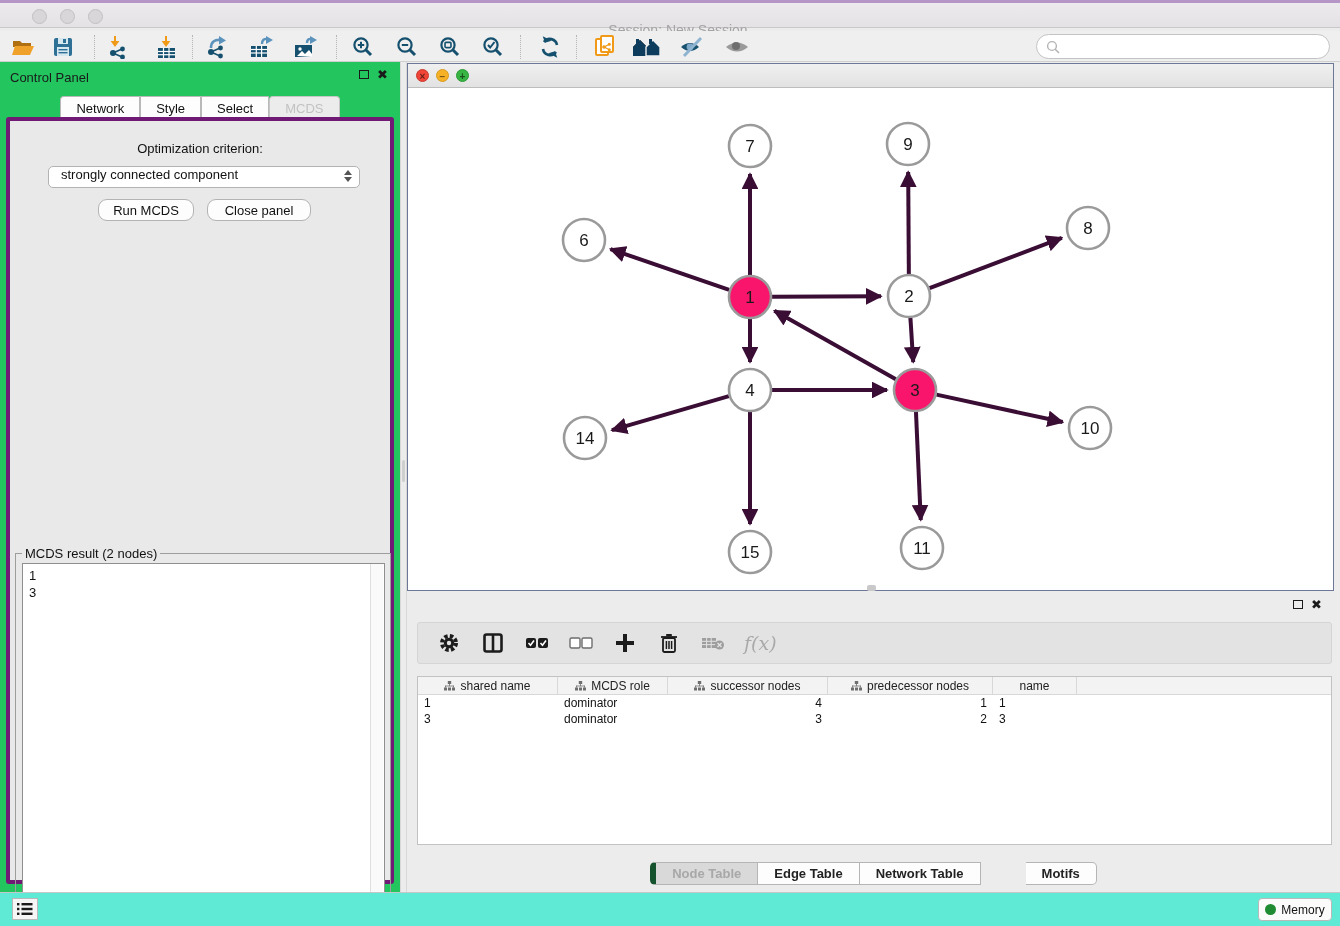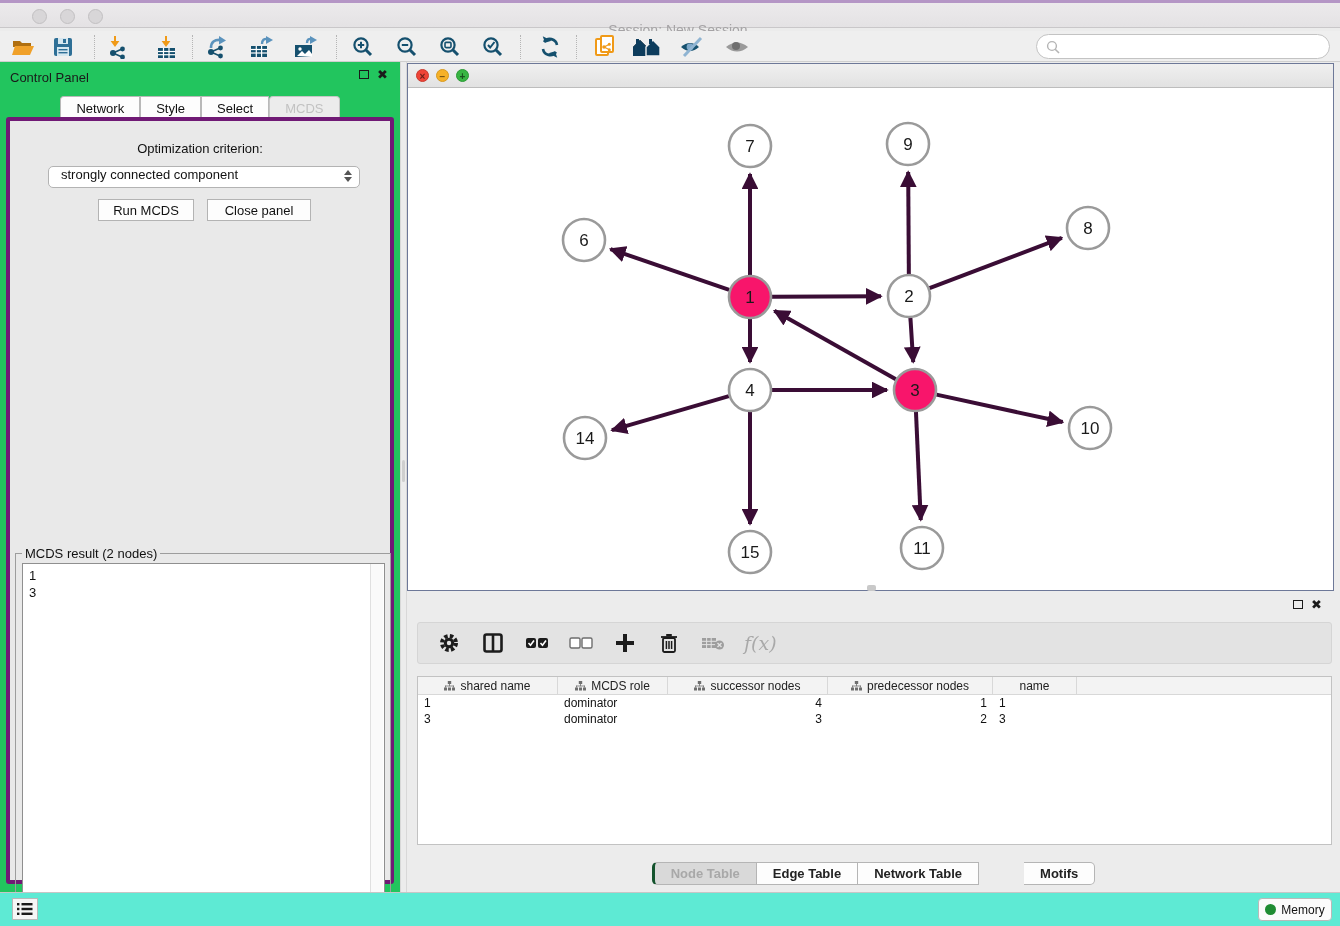--- a/index.html
+++ b/index.html
@@ -29,21 +29,21 @@
   .cp-tab { font-size:13px; padding:4px 15px; background:#fdfdfd; border:1px solid #b9b9b9; border-bottom:none; color:#111; }
   .cp-tab:first-child { border-top-left-radius:4px; }
   .cp-tab.sel { background:#ececec; color:#c2c2c2; border-radius:4px 4px 0 0; border-color:#c6c6c6; }
   #cp-body { position:absolute; left:6px; top:55px; width:388px; height:767px; background:#e9e9e9; border:4px solid #701a75; border-radius:3px; }
   #opt-label { position:absolute; left:0; width:100%; top:20px; text-align:center; font-size:13px; color:#111; }
   #opt-select { position:absolute; left:38px; top:45px; width:312px; height:22px; background:#fff; border:1px solid #b3b3b3; border-radius:5px; font-size:13px; display:flex; align-items:flex-start; padding-left:12px; color:#111; }
   #opt-stepper { position:absolute; right:7px; top:3px; display:flex; flex-direction:column; gap:2px; }
   #opt-stepper i { width:0; height:0; border-left:4px solid transparent; border-right:4px solid transparent; }
   #opt-stepper .up { border-bottom:5px solid #555; }
   #opt-stepper .dn { border-top:5px solid #555; }
-  .cp-btn { position:absolute; top:78px; height:22px; background:#fdfdfd; border:1px solid #b3b3b3; border-radius:0; font-size:13px; display:flex; align-items:center; justify-content:center; color:#111; }
+  .cp-btn { position:absolute; top:78px; height:22px; background:#fdfdfd; border:1px solid #b3b3b3; border-radius:9px; font-size:13px; display:flex; align-items:center; justify-content:center; color:#111; }
   #run-btn { left:88px; width:96px; }
   #closep-btn { left:197px; width:104px; }
   #mcds-fieldset { position:absolute; left:5px; top:432px; width:376px; height:378px; border:1px solid #9d9d9d; }
   #mcds-legend { position:absolute; left:6px; top:-8px; background:#e9e9e9; padding:0 3px; font-size:13px; color:#111; }
   #mcds-text { position:absolute; left:6px; top:9px; width:363px; height:360px; background:#fff; border:1px solid #8f8f8f; font-size:13px; line-height:17px; padding:3px 6px; white-space:pre; color:#111; font-family:"Liberation Sans","DejaVu Sans",sans-serif; }
   #mcds-scroll { position:absolute; right:7px; top:10px; width:13px; height:358px; background:#fafafa; border-left:1px solid #e0e0e0; }
 
   
   #v-splitter { position:absolute; left:400px; top:62px; width:7px; height:830px; background:#ececec; border-left:1px solid #d8d8d8; border-right:1px solid #d8d8d8; }
   #v-grip { position:absolute; top:398px; left:1px; width:3px; height:22px; background:#cfcfcf; border-radius:2px; }
@@ -64,21 +64,21 @@
   #fx-label { font-family:"DejaVu Serif","Liberation Serif",serif; font-style:italic; font-size:19px; color:#a9a9a9; }
   #data-table { position:absolute; left:10px; top:84px; width:915px; height:169px; background:#fff; border:1px solid #c2c2c2; }
   #tbl-header { display:flex; height:18px; background:#f3f3f3; border-bottom:1px solid #d8d8d8; }
   .th { display:flex; align-items:center; justify-content:center; gap:5px; font-size:12px; color:#222; border-right:1px solid #d8d8d8; position:relative; }
   .th-icon { display:inline-block; }
   .tr { display:flex; height:16px; font-size:12px; color:#111; }
   .td { padding:1px 6px; overflow:hidden; white-space:nowrap; }
   .num { text-align:right; }
   #tp-tabs { position:absolute; left:0; width:100%; top:270px; display:flex; justify-content:center; }
   .tp-tab { font-size:13px; font-weight:bold; padding:3px 16px; background:#fdfdfd; border:1px solid #b5b5b5; border-left:none; color:#222; }
-  .tp-tab:first-child { border-left:3px solid #14532d; border-radius:5px 0 0 5px; }
+  .tp-tab:first-child { border-left:6px solid #14532d; border-radius:5px 0 0 5px; }
   .tp-tab:last-child { border-radius:0 5px 5px 0;margin-left:45px; }
   .tp-tab.sel { background:#d9d9d9; color:#a8a8a8; }
 
   
   #status-bar { position:absolute; left:0; top:892px; width:1340px; height:34px; background:#5eead4; border-top:1px solid #c6c6c6; }
   #status-list-btn { position:absolute; left:12px; top:5px; width:26px; height:22px; background:#f6f6f6; border:1px solid #b9b9b9; display:flex; align-items:center; justify-content:center; }
   #memory-btn { position:absolute; right:8px; top:5px; width:74px; height:23px; background:#fbfbfb; border:1px solid #b9b9b9; border-radius:4px; display:flex; align-items:center; justify-content:center; gap:5px; font-size:12px; color:#111; }
   #memory-dot { width:11px; height:11px; border-radius:50%; background:#1f8c33; }
 </style>
 </head>

